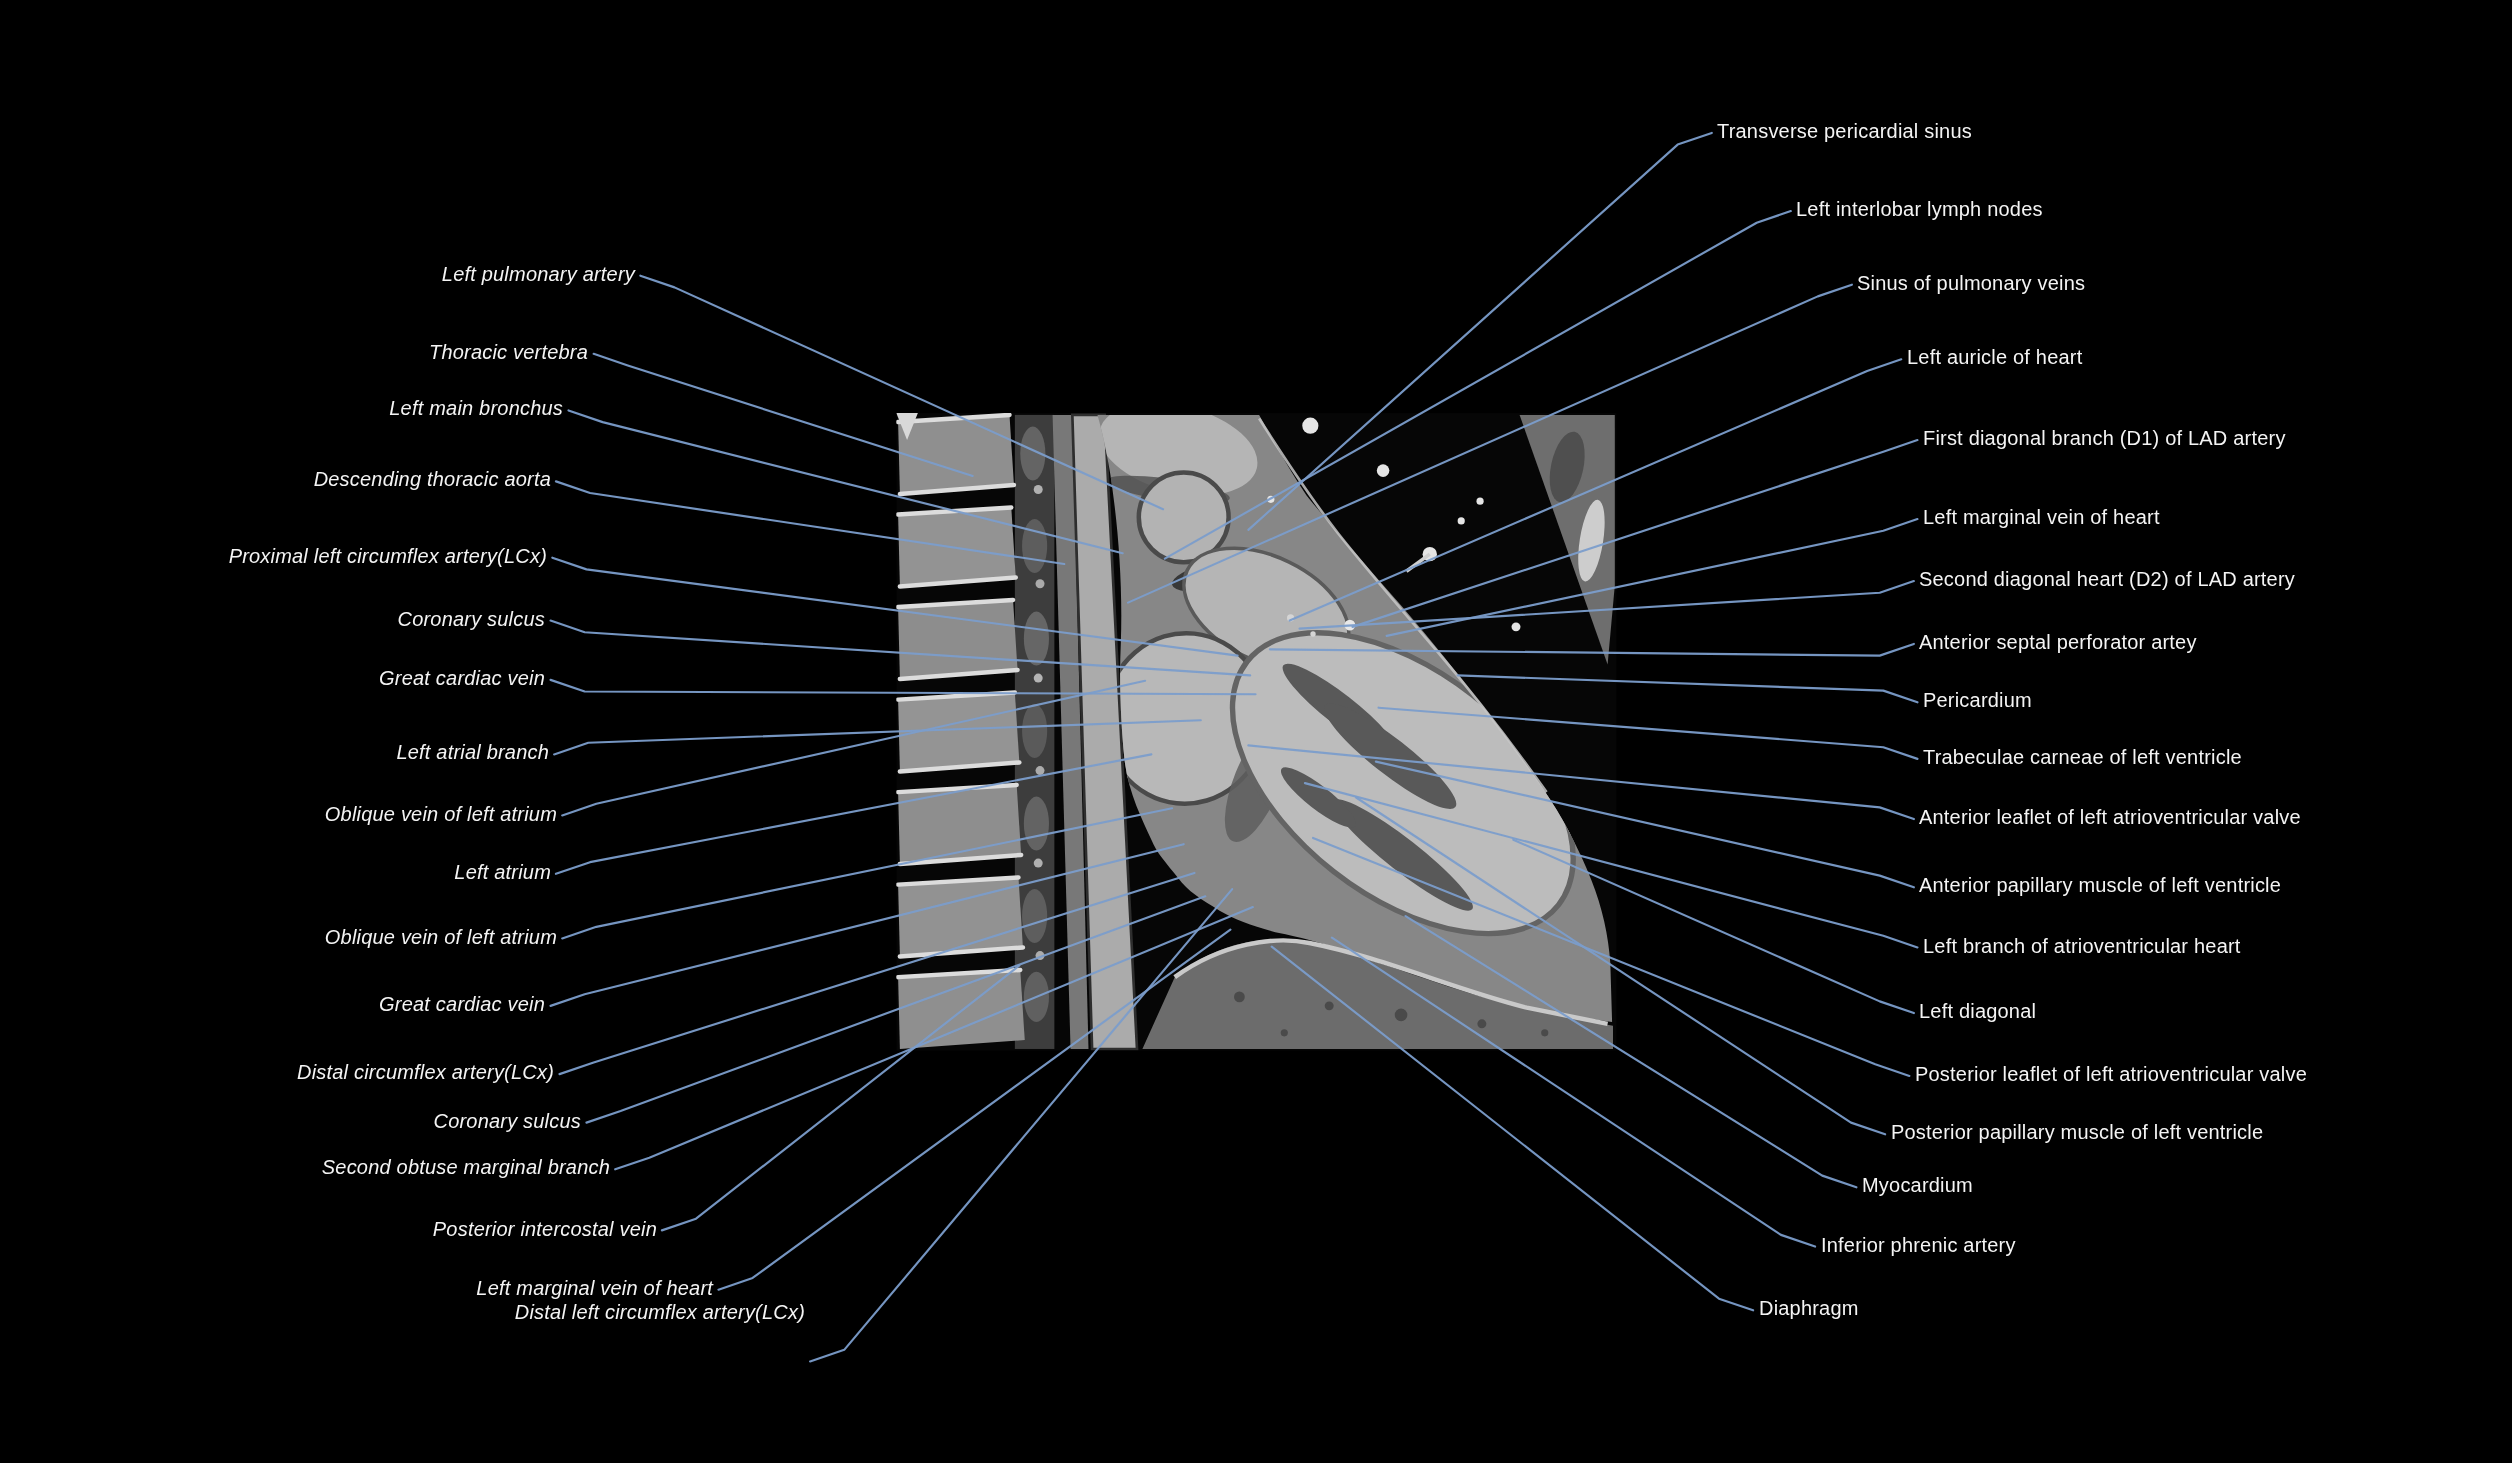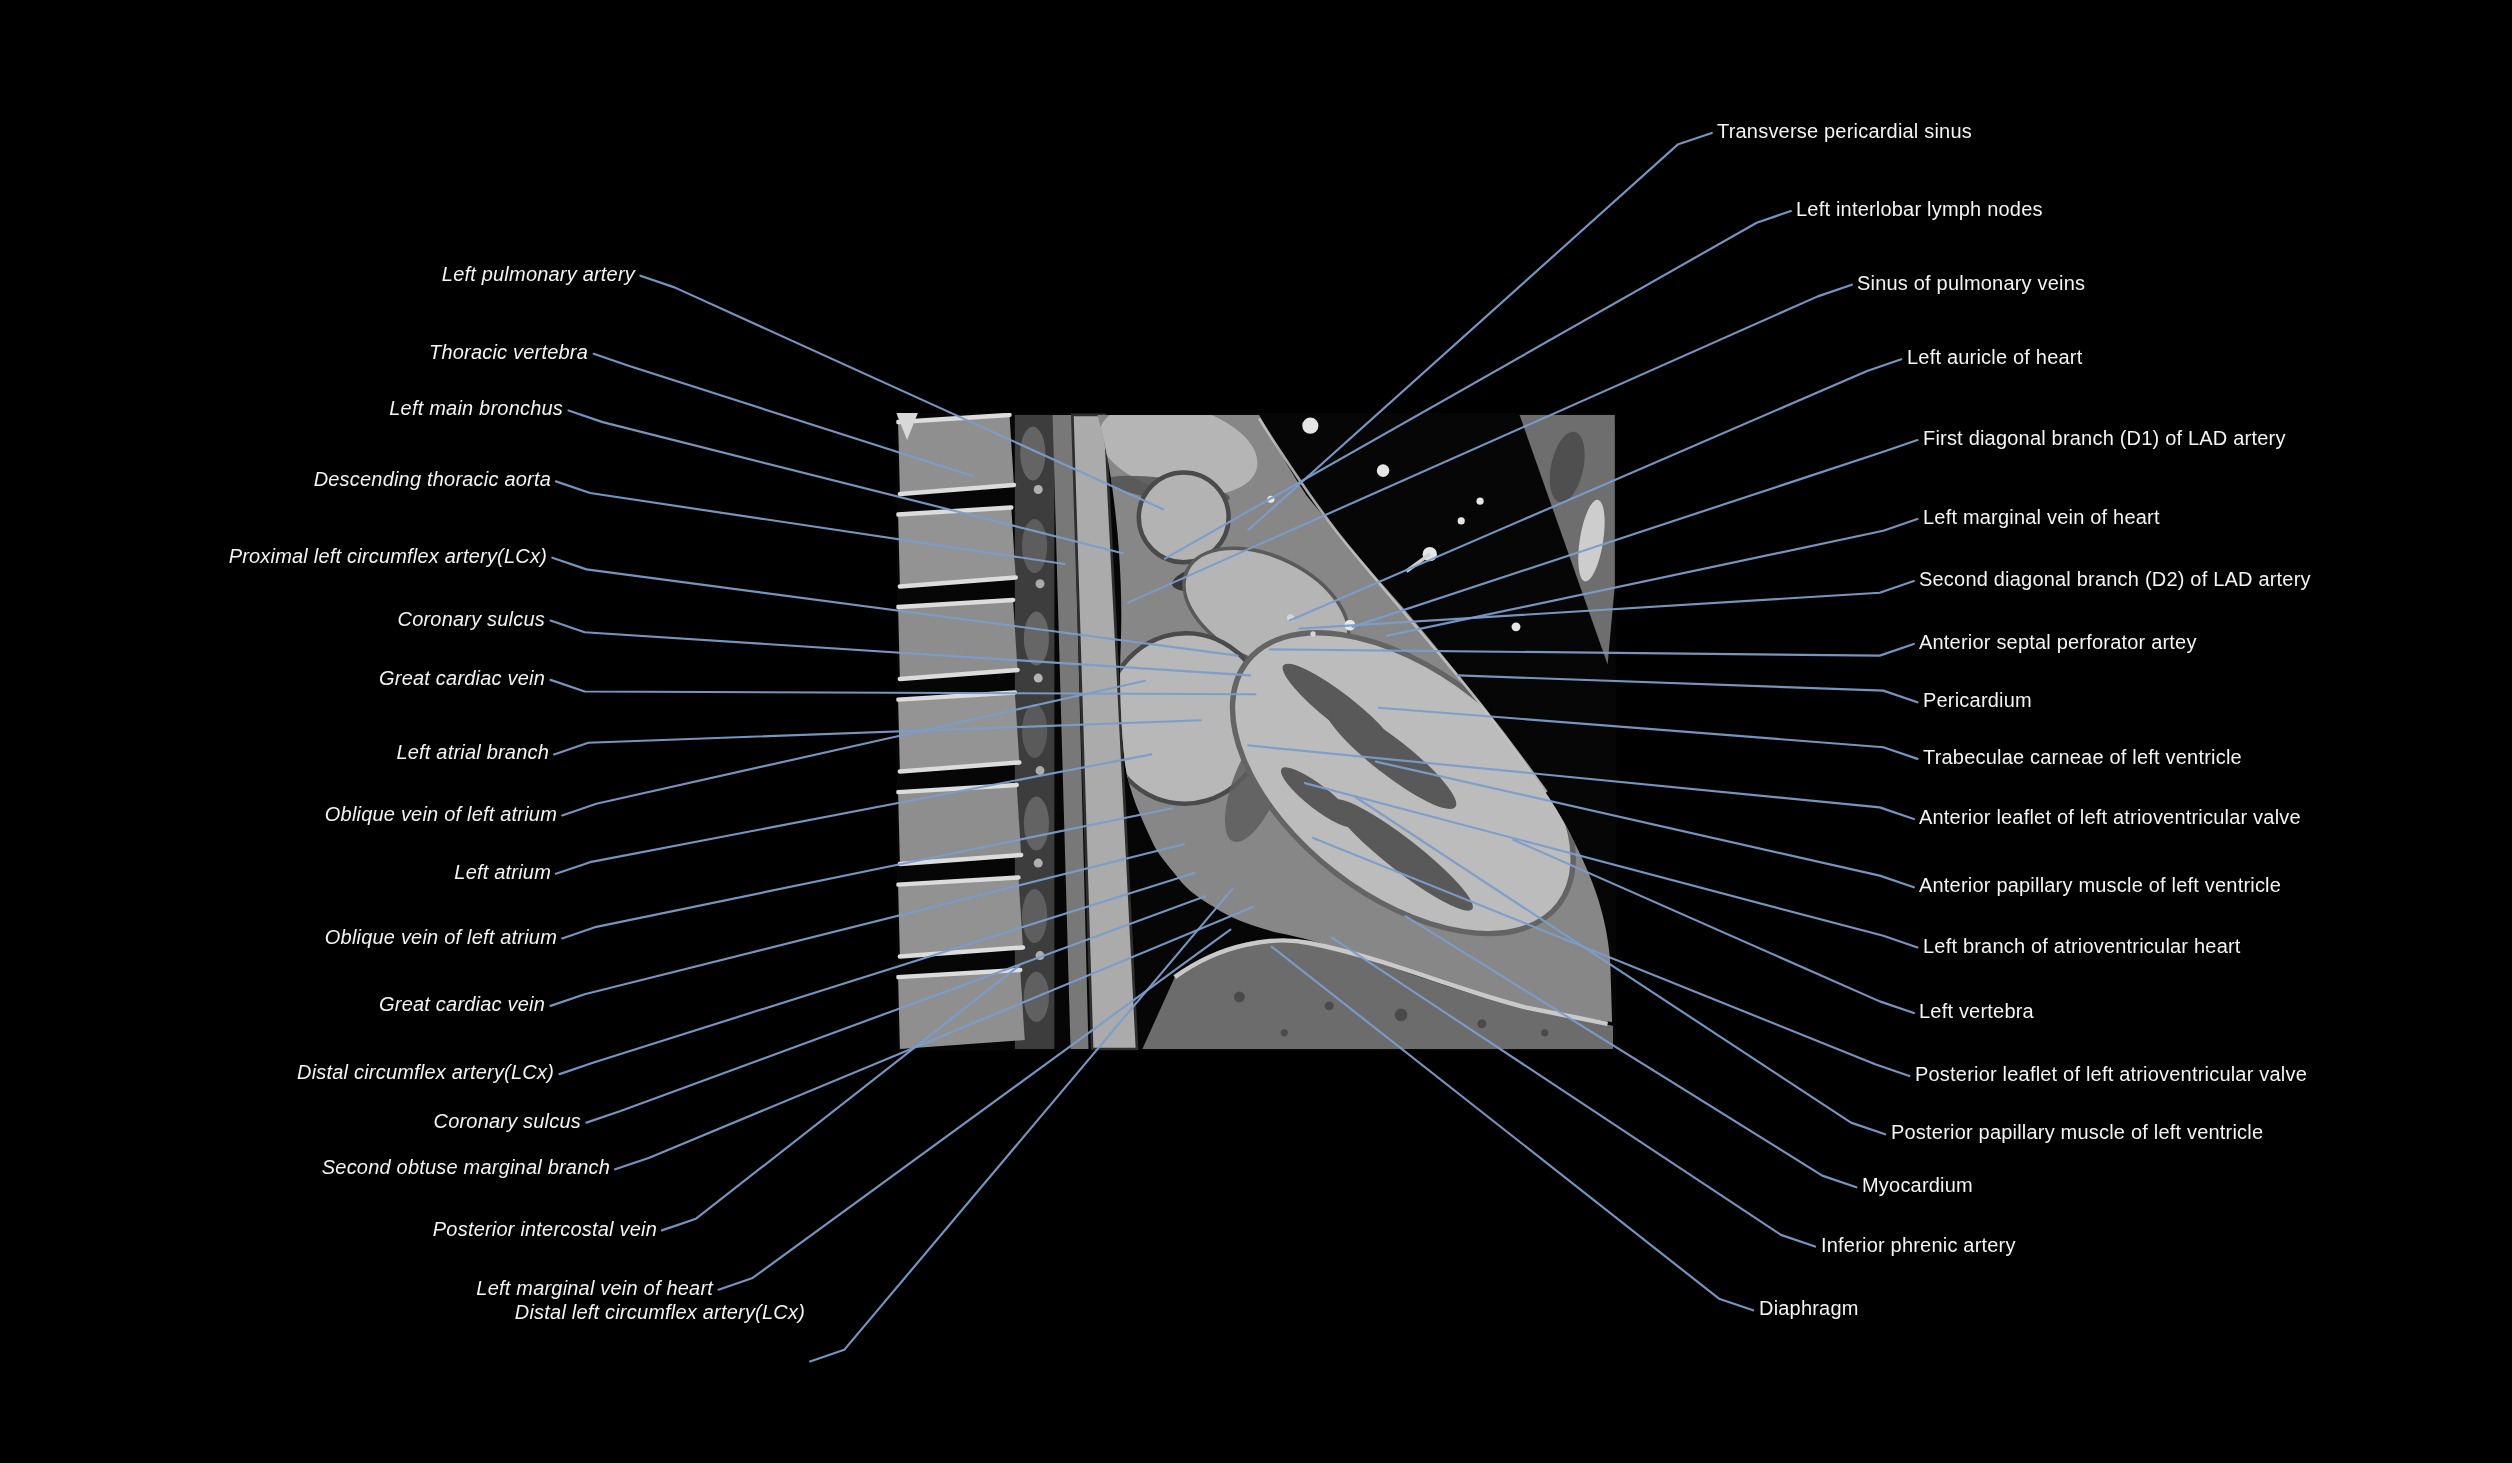--- a/index.html
+++ b/index.html
@@ -246,28 +246,28 @@
       <div class="anat-label side-left" style="left: 610px; top: 1169px;">Second obtuse marginal branch</div>
       <div class="anat-label side-left" style="left: 657px; top: 1231px;">Posterior intercostal vein</div>
       <div class="anat-label side-left" style="left: 713px; top: 1290px;">Left marginal vein of heart</div>
       <div class="anat-label side-left" style="left: 805px; top: 1314px;">Distal left circumflex artery(LCx)</div>
       <div class="anat-label side-right" style="left: 1717px; top: 133px;">Transverse pericardial sinus</div>
       <div class="anat-label side-right" style="left: 1796px; top: 211px;">Left interlobar lymph nodes</div>
       <div class="anat-label side-right" style="left: 1857px; top: 285px;">Sinus of pulmonary veins</div>
       <div class="anat-label side-right" style="left: 1907px; top: 359px;">Left auricle of heart</div>
       <div class="anat-label side-right" style="left: 1923px; top: 440px;">First diagonal branch (D1) of LAD artery</div>
       <div class="anat-label side-right" style="left: 1923px; top: 519px;">Left marginal vein of heart</div>
-      <div class="anat-label side-right" style="left: 1919px; top: 581px;">Second diagonal branch (D2) of LAD artery</div>
+      <div class="anat-label side-right" style="left: 1919px; top: 581px;">Second diagonal heart (D2) of LAD artery</div>
       <div class="anat-label side-right" style="left: 1919px; top: 644px;">Anterior septal perforator artey</div>
       <div class="anat-label side-right" style="left: 1923px; top: 702px;">Pericardium</div>
       <div class="anat-label side-right" style="left: 1923px; top: 759px;">Trabeculae carneae of left ventricle</div>
       <div class="anat-label side-right" style="left: 1919px; top: 819px;">Anterior leaflet of left atrioventricular valve</div>
       <div class="anat-label side-right" style="left: 1919px; top: 887px;">Anterior papillary muscle of left ventricle</div>
       <div class="anat-label side-right" style="left: 1923px; top: 948px;">Left branch of atrioventricular heart</div>
-      <div class="anat-label side-right" style="left: 1919px; top: 1013px;">Left vertebra</div>
+      <div class="anat-label side-right" style="left: 1919px; top: 1013px;">Left diagonal</div>
       <div class="anat-label side-right" style="left: 1915px; top: 1076px;">Posterior leaflet of left atrioventricular valve</div>
       <div class="anat-label side-right" style="left: 1891px; top: 1134px;">Posterior papillary muscle of left ventricle</div>
       <div class="anat-label side-right" style="left: 1862px; top: 1187px;">Myocardium</div>
       <div class="anat-label side-right" style="left: 1821px; top: 1247px;">Inferior phrenic artery</div>
       <div class="anat-label side-right" style="left: 1759px; top: 1310px;">Diaphragm</div>
     </div>
 
 </div>
 
 

